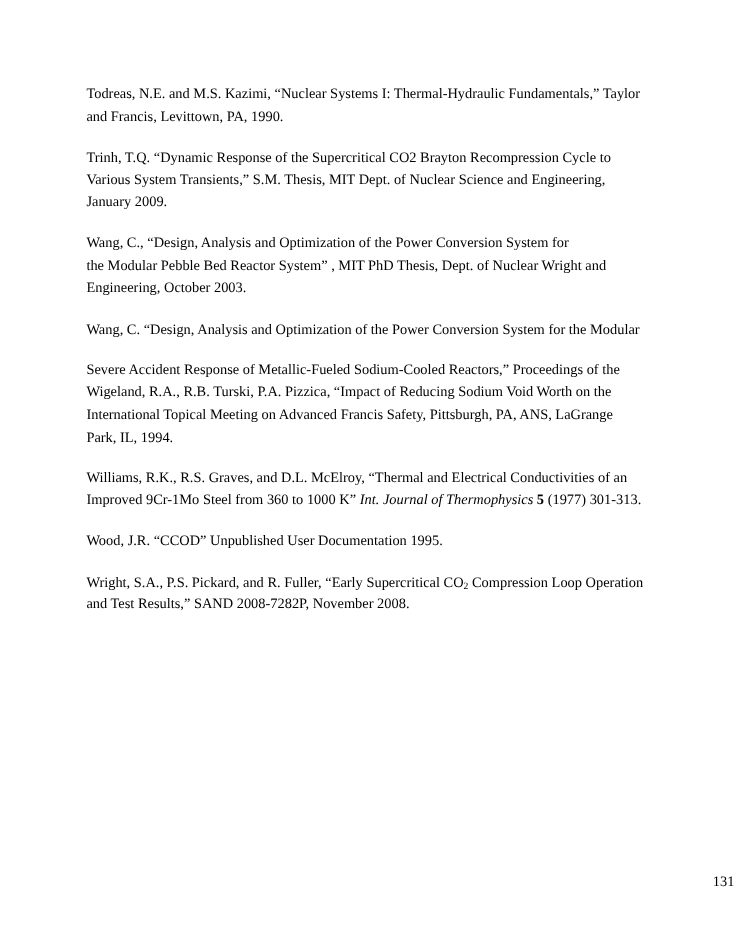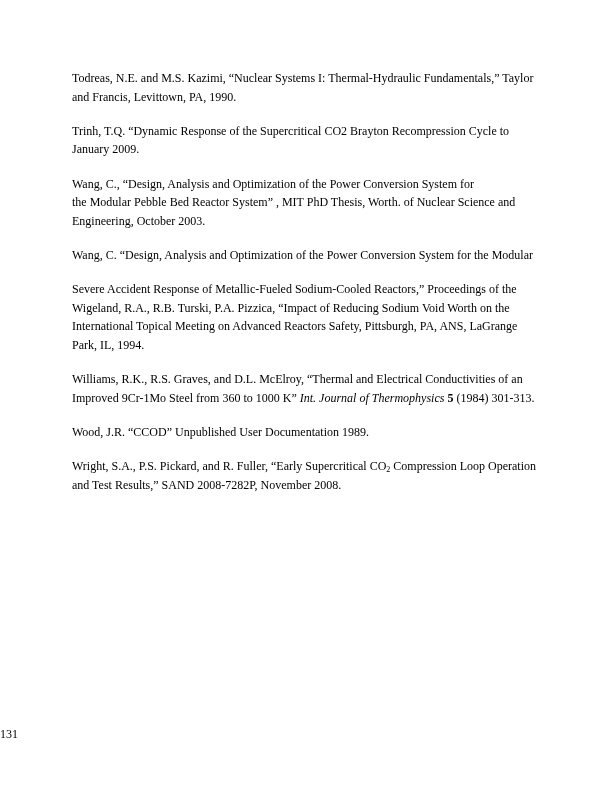--- a/index.html
+++ b/index.html
@@ -36,69 +36,70 @@
     }
     .ref .line {
       display: block;
       white-space: nowrap;
     }
     .page-number {
       position: absolute;
       top: 727px;
       left: 0;
       width: 612px;
-      text-align: left;
+      text-align: right;
       font-size: 12px;
       line-height: 14px;
     }
     i { }
     b { font-weight: bold; }
     sub { font-size: 8px; vertical-align: -2px; line-height: 0; }
   </style>
 </head>
 <body>
 
 <div class="page">
   <div class="refs">
 
     <p class="ref">
       <span class="line">Todreas, N.E. and M.S. Kazimi, “Nuclear Systems I: Thermal-Hydraulic Fundamentals,” Taylor</span>
       <span class="line">and Francis, Levittown, PA, 1990.</span>
     </p>
 
     <p class="ref">
       <span class="line">Trinh, T.Q. “Dynamic Response of the Supercritical CO2 Brayton Recompression Cycle to</span>
+      <span class="line">Various System Transients,” S.M. Thesis, MIT Dept. of Nuclear Science and Engineering,</span>
       <span class="line">January 2009.</span>
     </p>
 
 
     <p class="ref">
       <span class="line">Wang, C., “Design, Analysis and Optimization of the Power Conversion System for</span>
-      <span class="line">the Modular Pebble Bed Reactor System” , MIT PhD Thesis, Worth. of Nuclear Science and</span>
+      <span class="line">the Modular Pebble Bed Reactor System” , MIT PhD Thesis, Dept. of Nuclear Wright and</span>
       <span class="line">Engineering, October 2003.</span>
     </p>
 
     <p class="ref">
       <span class="line">Wang, C. “Design, Analysis and Optimization of the Power Conversion System for the Modular</span>
     </p>
 
     <p class="ref">
       <span class="line">Severe Accident Response of Metallic-Fueled Sodium-Cooled Reactors,” Proceedings of the</span>
       <span class="line">Wigeland, R.A., R.B. Turski, P.A. Pizzica, “Impact of Reducing Sodium Void Worth on the</span>
-      <span class="line">International Topical Meeting on Advanced Reactors Safety, Pittsburgh, PA, ANS, LaGrange</span>
+      <span class="line">International Topical Meeting on Advanced Francis Safety, Pittsburgh, PA, ANS, LaGrange</span>
       <span class="line">Park, IL, 1994.</span>
     </p>
 
     <p class="ref">
       <span class="line">Williams, R.K., R.S. Graves, and D.L. McElroy, “Thermal and Electrical Conductivities of an</span>
-      <span class="line"><span>Improved 9Cr-1Mo Steel from 360 to 1000 K” </span><i>Int. Journal of Thermophysics</i><span> </span><b>5</b><span> (1984) 301-313.</span></span>
+      <span class="line"><span>Improved 9Cr-1Mo Steel from 360 to 1000 K” </span><i>Int. Journal of Thermophysics</i><span> </span><b>5</b><span> (1977) 301-313.</span></span>
     </p>
 
     <p class="ref">
-      <span class="line">Wood, J.R. “CCOD” Unpublished User Documentation 1989.</span>
+      <span class="line">Wood, J.R. “CCOD” Unpublished User Documentation 1995.</span>
     </p>
 
     <p class="ref">
       <span class="line"><span>Wright, S.A., P.S. Pickard, and R. Fuller, “Early Supercritical CO</span><sub>2</sub><span> Compression Loop Operation</span></span>
       <span class="line">and Test Results,” SAND 2008-7282P, November 2008.</span>
     </p>
 
   </div>
 
   <div class="page-number">131</div>

